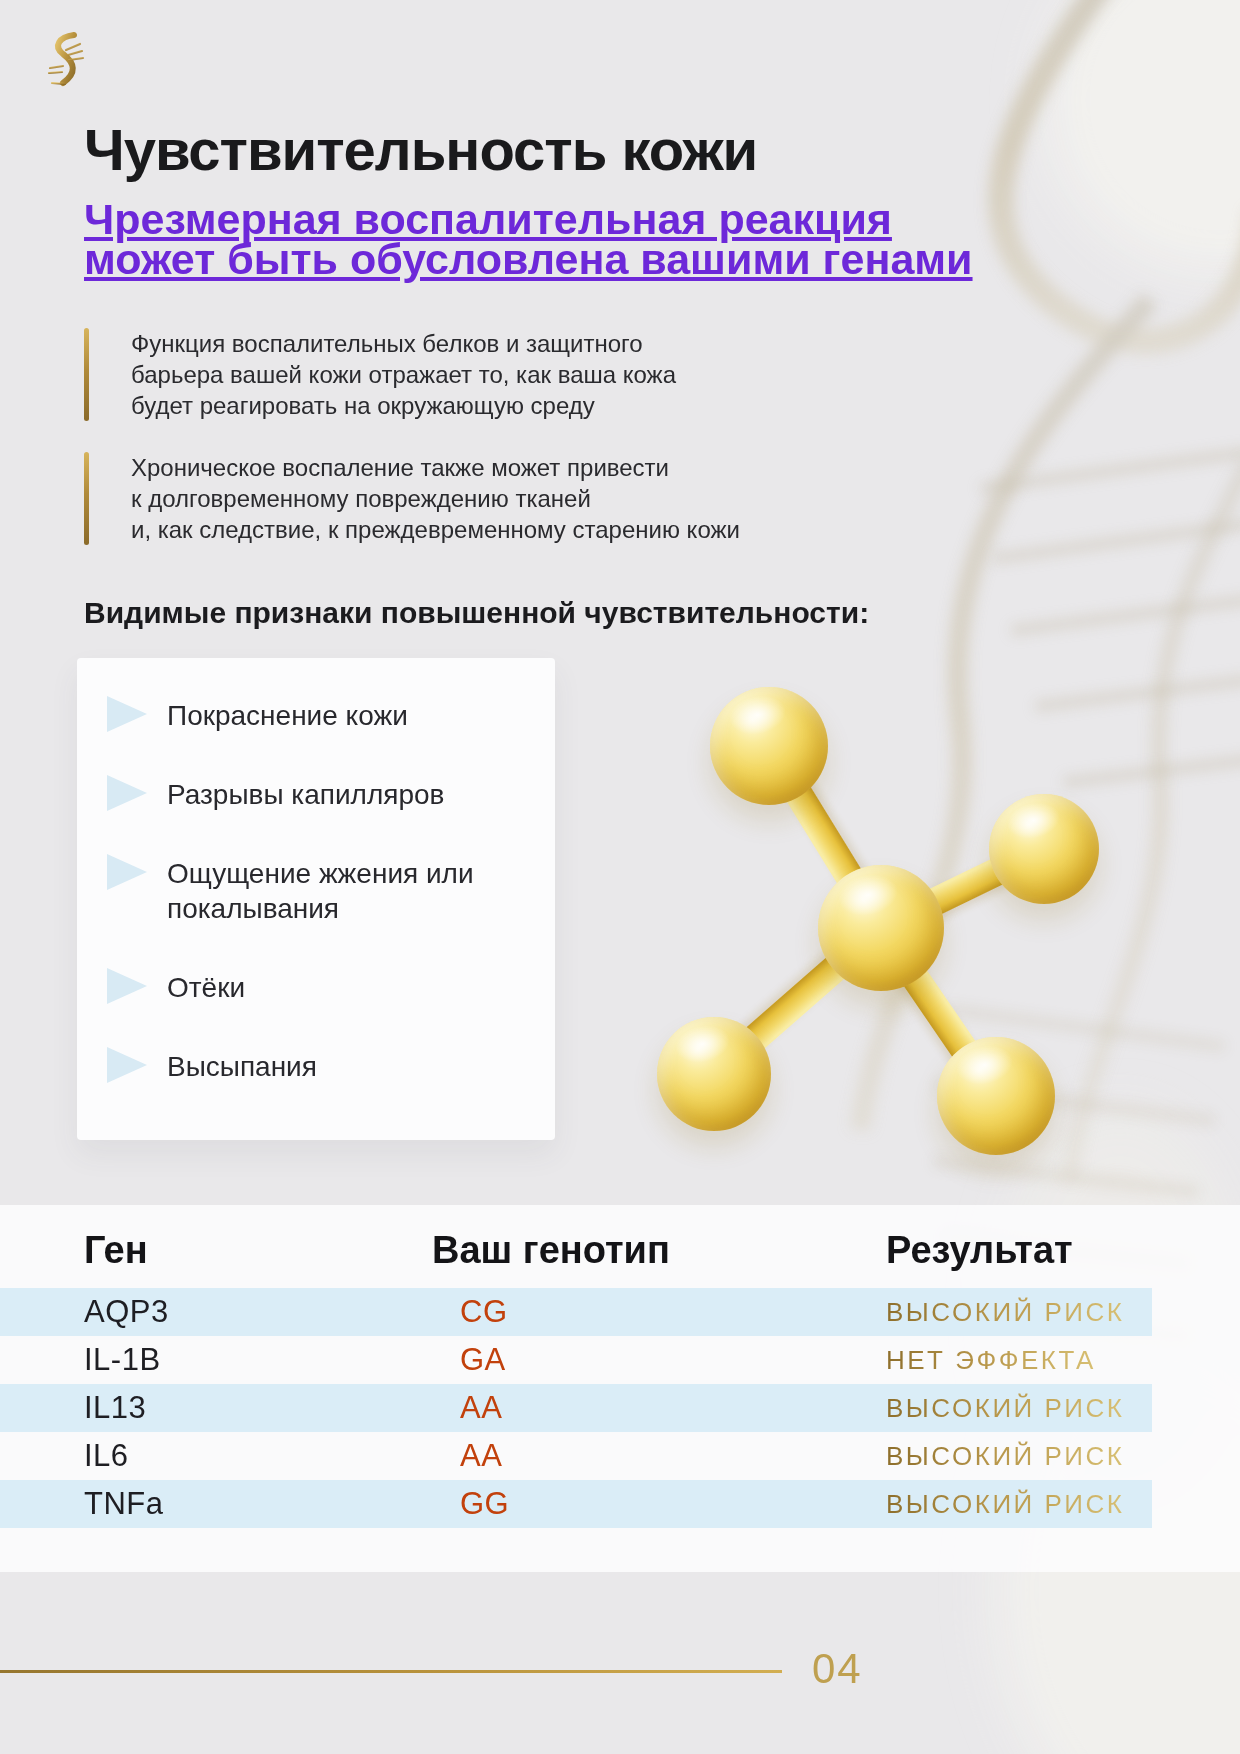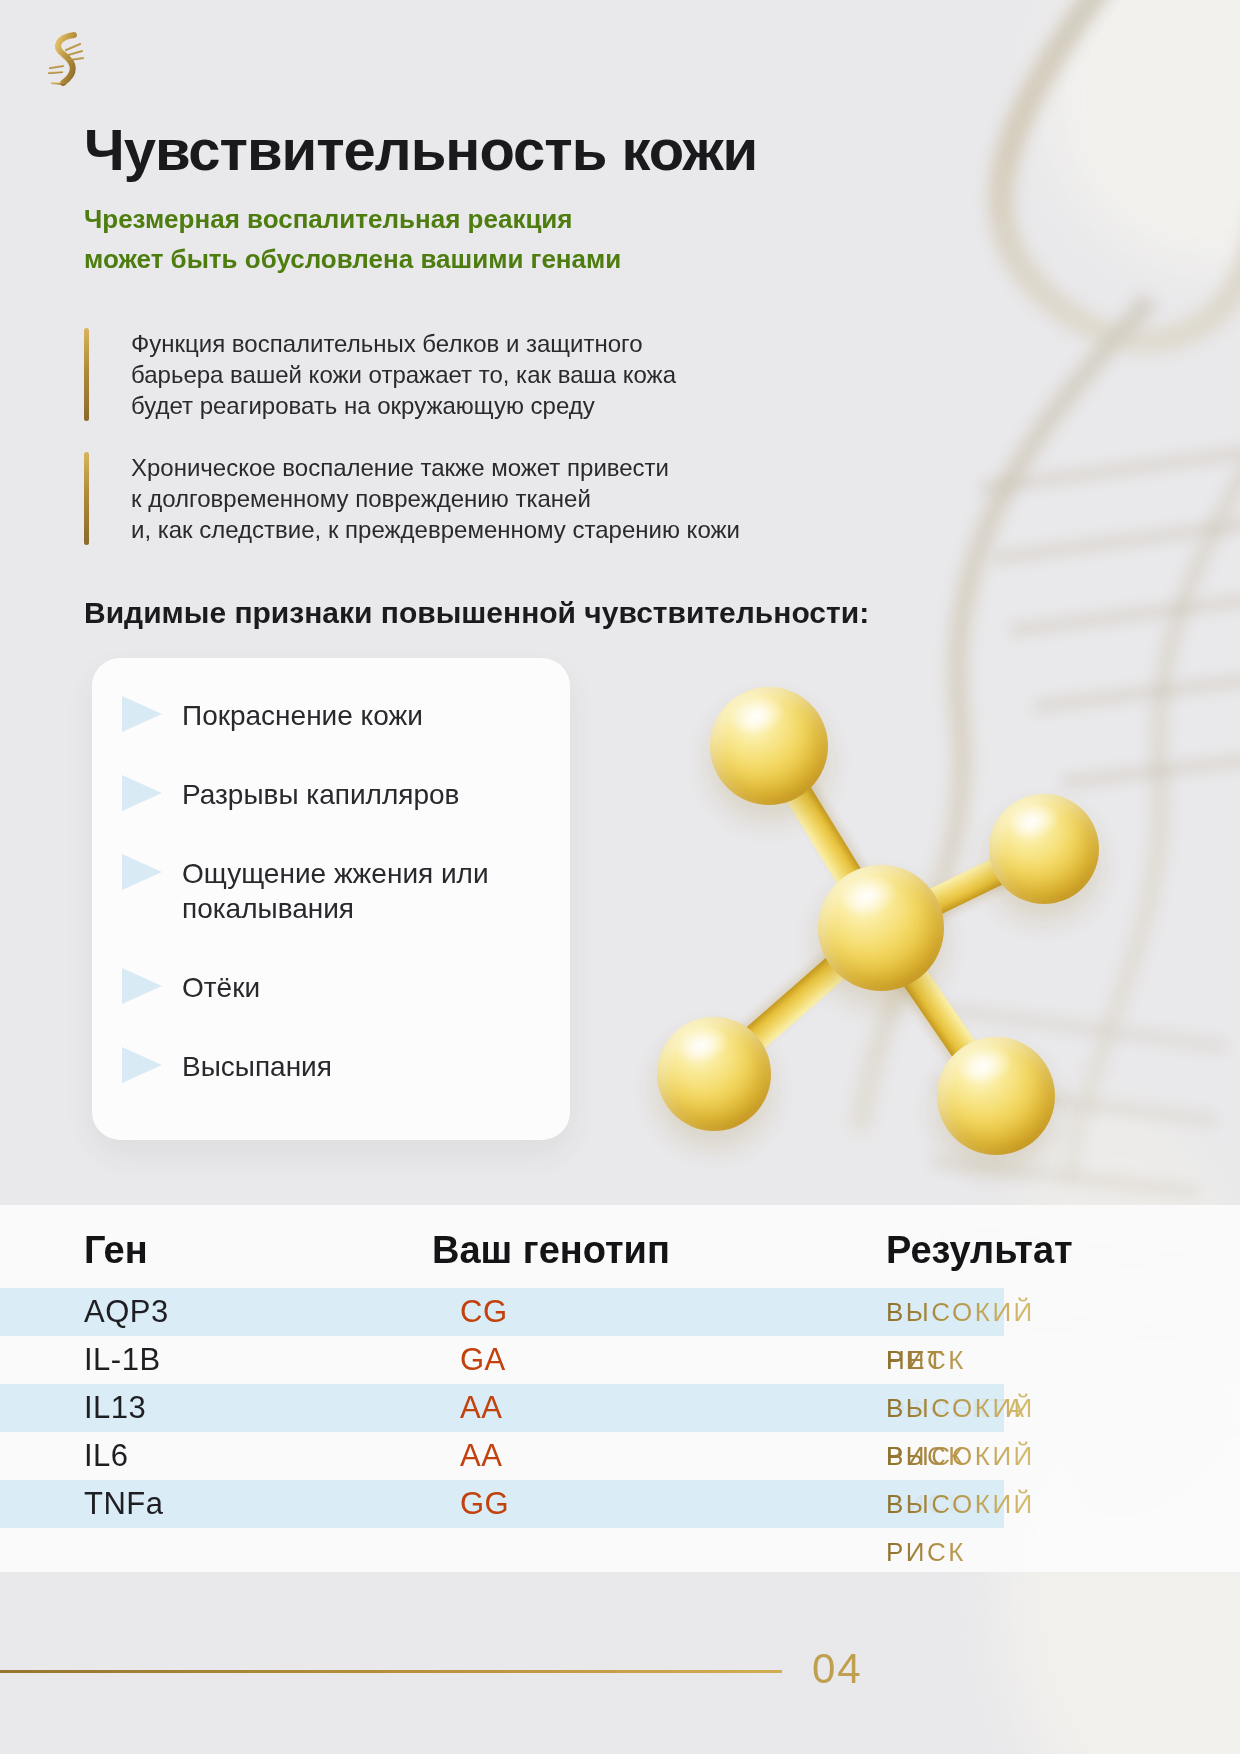--- a/index.html
+++ b/index.html
@@ -12,43 +12,44 @@
   .bg-dna{position:absolute; top:0; right:0; z-index:0;}
   
   .logo{position:absolute; left:42px; top:30px; z-index:3;}
   
   .title{
     position:absolute; left:84px; top:116px; z-index:3;
     font-size:58px; font-weight:900; letter-spacing:-1px; color:#1a1a1c;
   }
   .subtitle{
     position:absolute; left:84px; top:199px; z-index:3;
-    font-size:26px; font-weight:800; line-height:40px; color:#4d7c0f;
+    font-size:43px; font-weight:800; line-height:40px; color:#6d28d9;
     white-space:pre-line;
+    text-decoration:underline;
   }
   
   .callout{position:absolute; left:84px; display:flex; z-index:3;}
   .callout.c1{top:328px;}
   .callout.c2{top:452px;}
   .goldbar{
     width:5px; border-radius:3px; flex-shrink:0;
     background:linear-gradient(180deg,#d7b45c 0%,#b08a3a 45%,#8a6a2a 100%);
   }
   .callout-text{
     padding-left:42px; font-size:24px; line-height:31px; color:#2a2a2e;
     white-space:pre-line;
   }
   
   .signs-heading{
     position:absolute; left:84px; top:596px; z-index:3;
     font-size:30px; font-weight:800; color:#1b1b1e;
   }
   .signs-card{
-    position:absolute; left:92px; top:658px; width:478px; height:482px; z-index:2;
-    background:#fcfcfd; border-radius:28px;
+    position:absolute; left:77px; top:658px; width:478px; height:482px; z-index:2;
+    background:#fcfcfd; border-radius:4px;
     box-shadow:0 14px 30px rgba(70,70,85,0.07);
     padding:40px 20px 0 30px; box-sizing:border-box;
   }
   .sign-item{display:flex; align-items:flex-start; margin-bottom:44px;}
   .sign-item .tri{
     width:40px; height:36px; flex-shrink:0; margin-right:20px; margin-top:-2px;
     background:#d8eaf4;
     clip-path:polygon(0 0,100% 50%,0 100%);
   }
   .sign-label{font-size:28px; line-height:35px; color:#28282d;}
@@ -74,21 +75,21 @@
   }
   
   .table-band{
     position:absolute; left:0; top:1205px; width:1240px; height:367px; z-index:1;
     background:rgba(252,252,253,0.88);
   }
   .thead{position:absolute; left:0; top:1220px; width:1240px; height:60px; z-index:2;}
   .thead span{position:absolute; font-size:38px; font-weight:800; color:#141417; line-height:60px;}
   .th-gene{left:84px;} .th-genotype{left:432px;} .th-result{left:886px;}
   .trows{position:absolute; left:0; top:1288px; width:1240px; z-index:2;}
-  .trow{position:relative; width:1004px; height:48px;}
+  .trow{position:relative; width:1152px; height:48px;}
   .trow.striped{background:rgba(215,236,246,0.92);}
   .trow span{position:absolute; line-height:48px;}
   .cell-gene{left:84px; font-size:31px; color:#1e1e23; letter-spacing:0.5px;}
   .cell-genotype{left:452px; font-size:31px; color:#c2410c; letter-spacing:0.5px;margin-left:8px;}
   .cell-result{
     left:886px; font-size:26px; font-weight:500; letter-spacing:2.5px;
     background:linear-gradient(93deg,#8d6e2b 0%,#b7964a 45%,#d8c073 100%);
     -webkit-background-clip:text; background-clip:text; color:transparent;
   }
   

